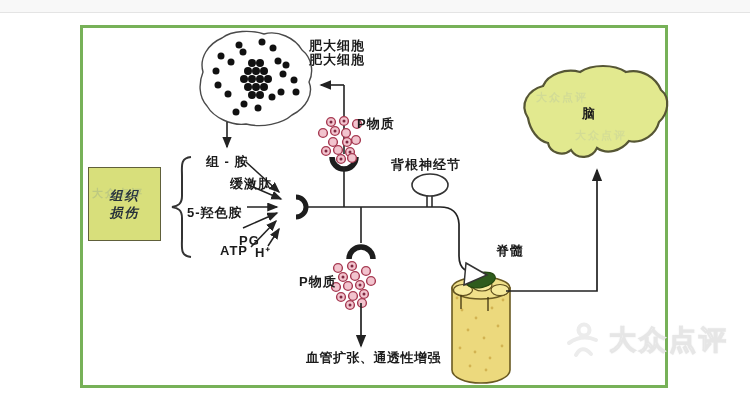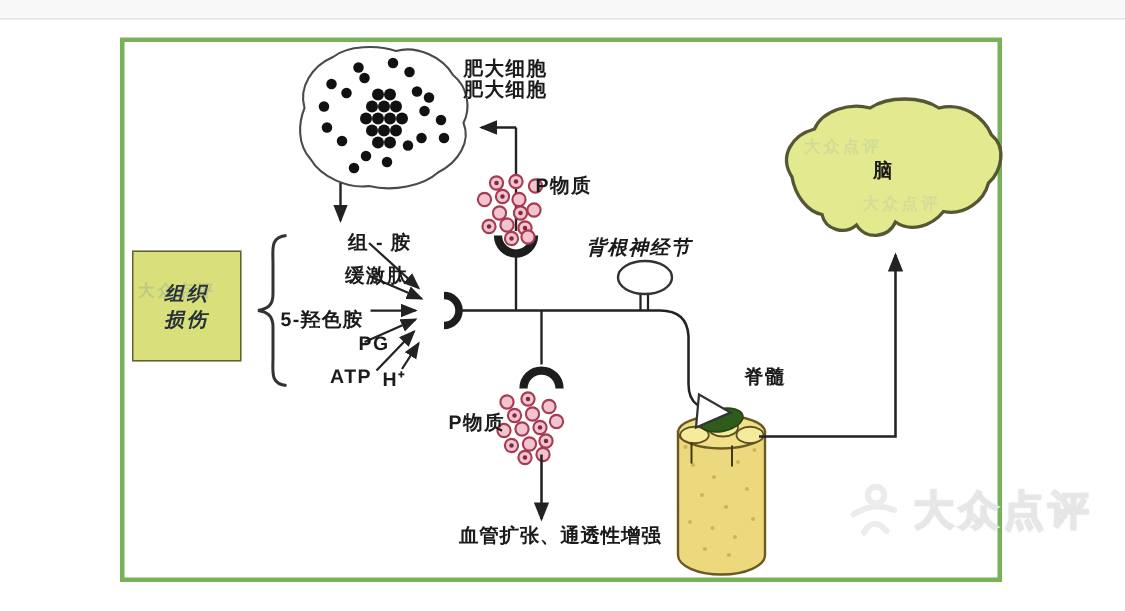--- a/index.html
+++ b/index.html
@@ -224,38 +224,38 @@
   </div>
   <div class="wm-faint wm-box">大众点评</div>
 
   <div class="lbl" style="left:309px;top:39px;">
     <div>肥大细胞</div>
     <div>肥大细胞</div>
   </div>
 
   <div class="lbl" style="left:357px;top:117px;">P物质</div>
 
-  <div class="lbl" style="left:391px;top:158px;font-style:italic;">背根神经节</div>
+  <div class="lbl" style="left:391px;top:158px;">背根神经节</div>
 
   <div class="lbl big" style="left:582px;top:107px;letter-spacing:0;">脑</div>
   <div class="wm-faint wm-brain1">大众点评</div>
   <div class="wm-faint wm-brain2">大众点评</div>
 
   <div class="lbl" style="left:496px;top:244px;">脊髓</div>
 
-  <div class="lbl" style="left:206px;top:155px;margin-left:26px;">组 - 胺</div>
+  <div class="lbl" style="left:206px;top:155px;">组 - 胺</div>
   <div class="lbl" style="left:198px;top:177px;margin-left:32px;">缓激肽</div>
   <div class="lbl" style="left:187px;top:206px;">5-羟色胺</div>
-  <div class="lbl" style="left:221px;top:222px;padding-left:18px;">PG</div>
+  <div class="lbl" style="left:221px;top:234px;padding-left:18px;">PG</div>
   <div class="lbl" style="left:220px;top:244px;">ATP</div>
   <div class="lbl" style="left:255px;top:246px;">H⁺</div>
 
   <div class="lbl" style="left:299px;top:275px;">P物质</div>
 
-  <div class="lbl big outcome" style="left:306px;top:351px;font-family:Liberation Mono, monospace;">血管扩张、通透性增强</div>
+  <div class="lbl big outcome" style="left:306px;top:351px;">血管扩张、通透性增强</div>
 
   <div class="watermark">
     <svg width="40" height="40" viewBox="0 0 40 40">
       <g stroke="#ececec" stroke-width="4" fill="none" stroke-linecap="round">
         <circle cx="21" cy="10" r="5.5"></circle>
         <path d="M6,23 Q19,14 33,20"></path>
         <path d="M13,35 Q19,24 28,34"></path>
       </g>
     </svg>
     <span class="wm-text">大众点评</span>

